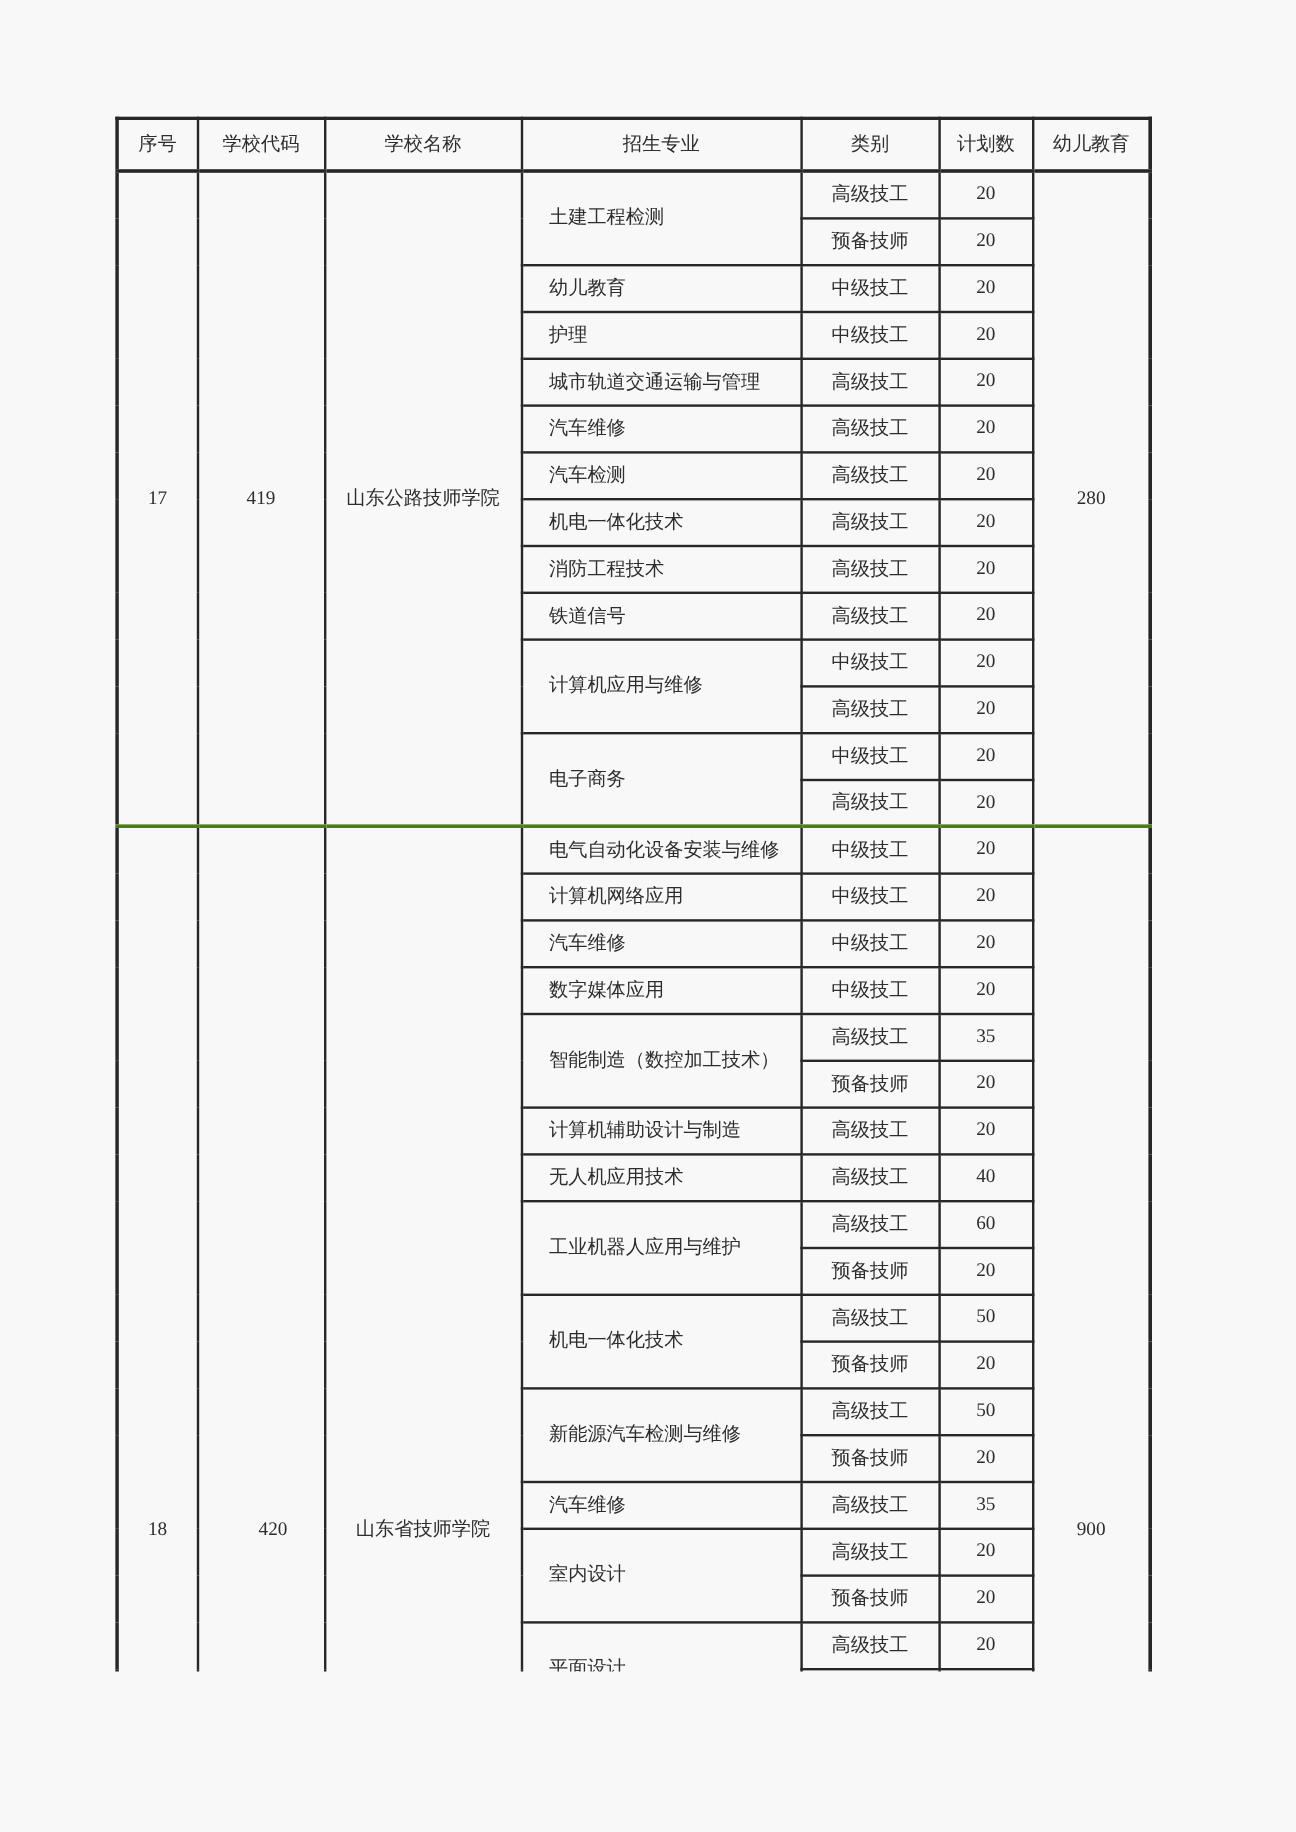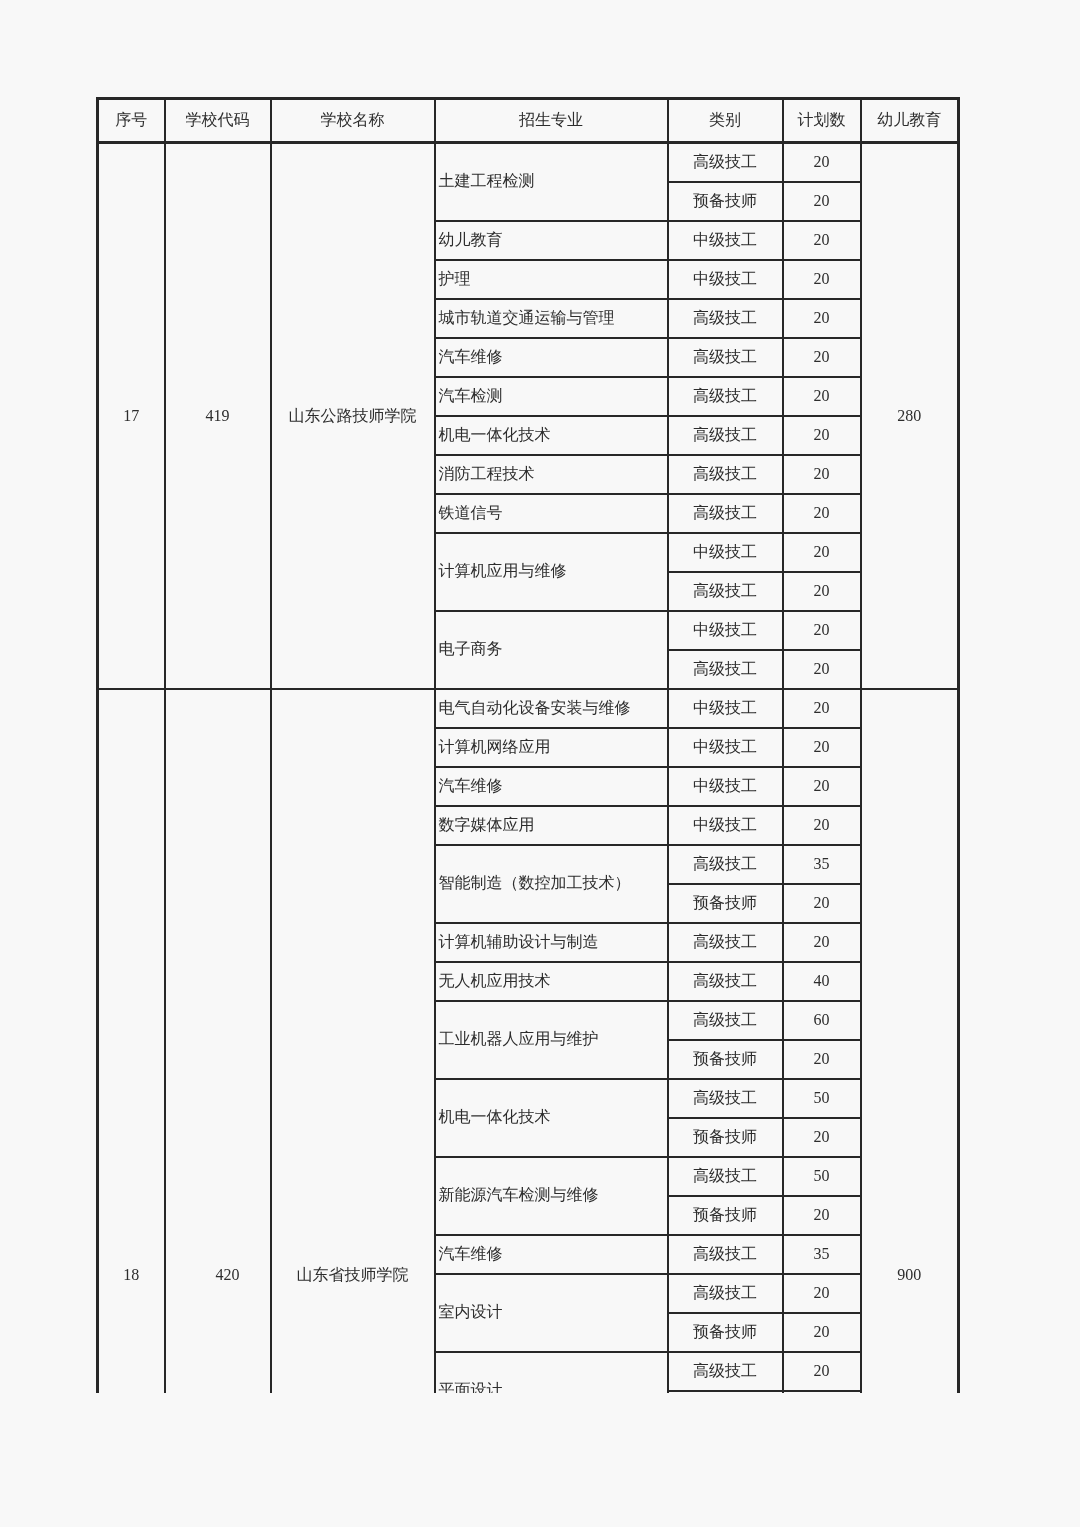--- a/index.html
+++ b/index.html
@@ -27,22 +27,22 @@
     font-size: 16px;
     text-align: center;
     vertical-align: middle;
     padding: 0;
     overflow: hidden;
     white-space: nowrap;
   }
   thead tr { height: 44px; }
   tbody tr { height: 39px; }
   thead th { border-bottom: 3px solid #272727; }
-  tr.school-start td { border-top: 1px solid #4d7c0f; }
-  td.major-cell { text-align: left; padding-left: 3px; }
+  tr.school-start td { border-top: 3px solid #4d7c0f; }
+  td.major-cell { text-align: left; padding-left: 22px; }
   td.school-cell { position: relative; }
   .school-label {
     position: absolute; left: 0; right: 0;
     transform: translateY(-50%);
     text-align: center;
     line-height: 20px;
   }
 </style>
 </head>
 <body>

